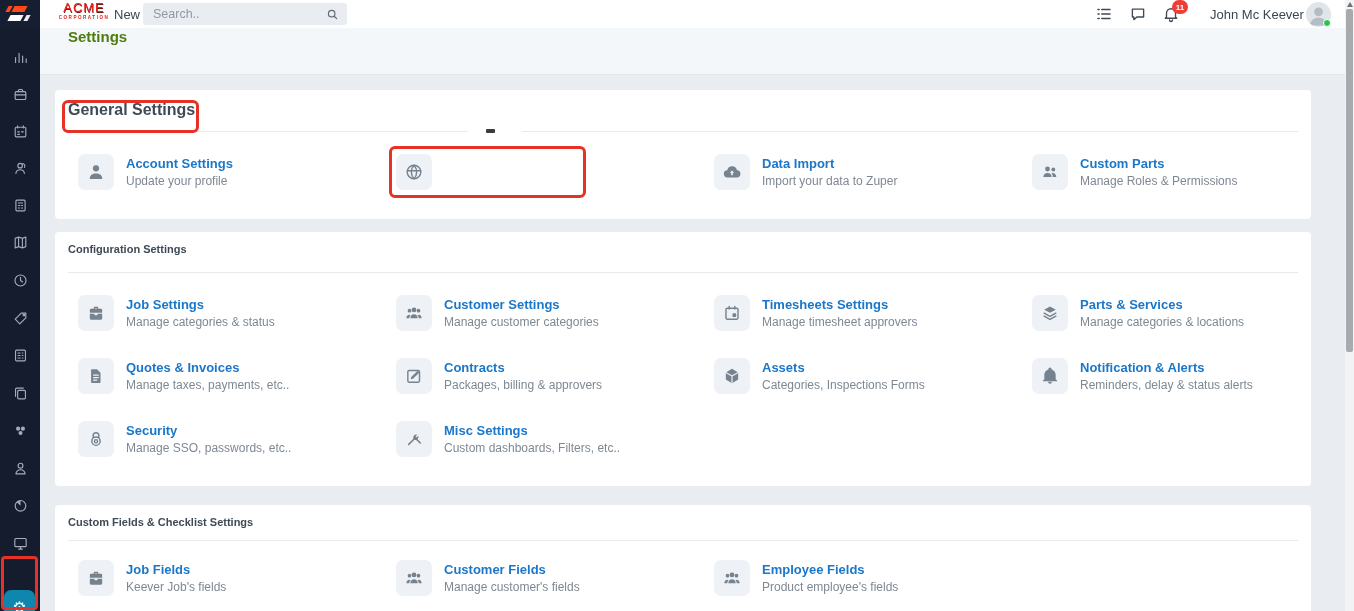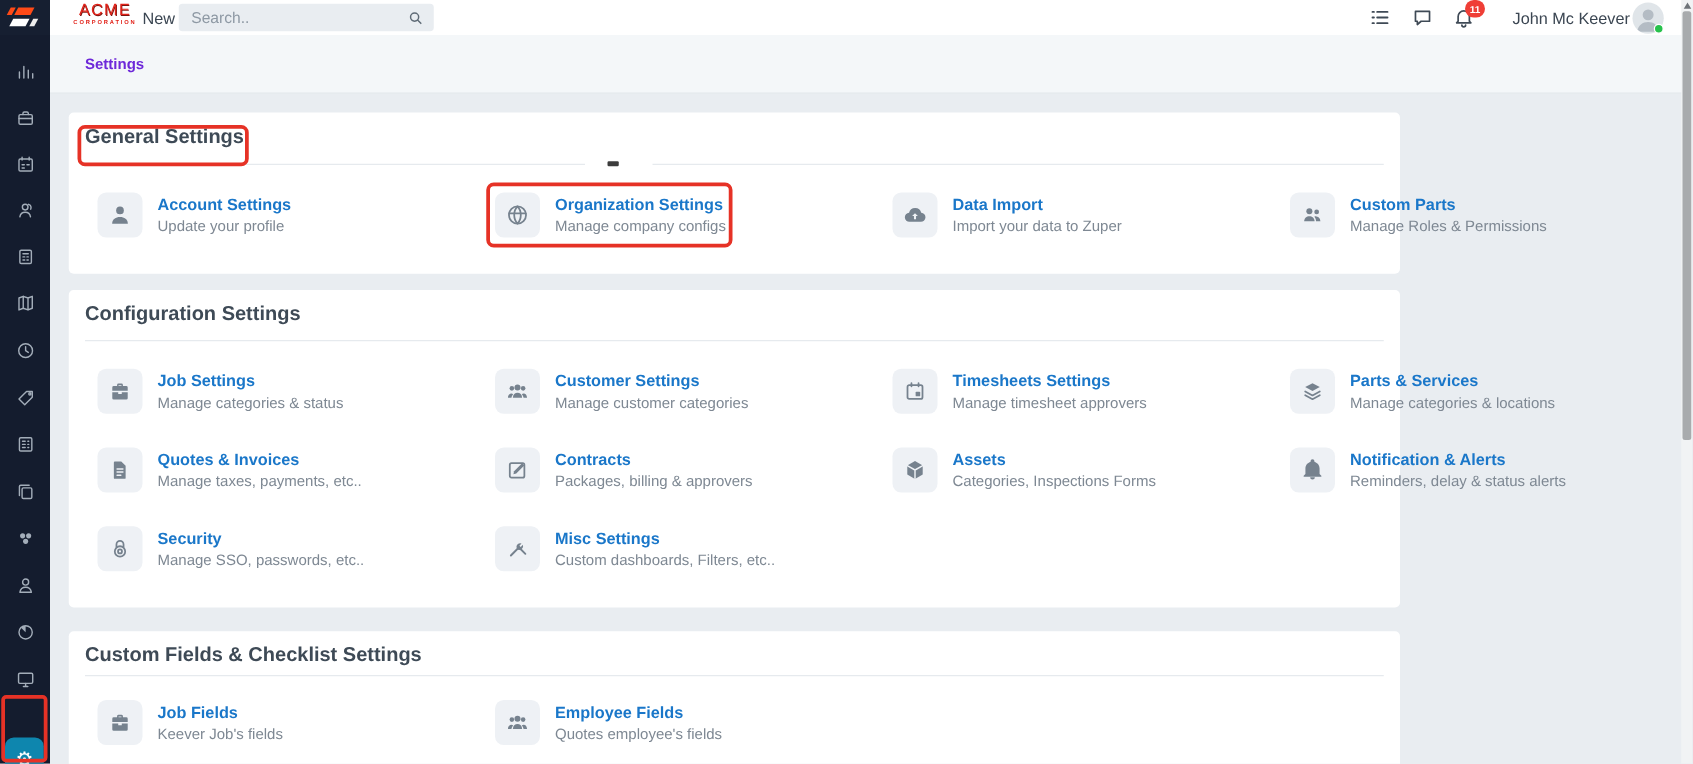--- a/index.html
+++ b/index.html
@@ -33,25 +33,25 @@
 
 .sidebar{position:absolute;left:0;top:28px;width:40px;height:583px;background:#141c2e;z-index:20}
 .snav{position:absolute;left:11px;width:18px;height:18px;display:flex;align-items:center;justify-content:center;cursor:pointer}
 .snav svg{width:17px;height:17px;stroke:#a3adb9;fill:none;stroke-width:1.6;stroke-linecap:round;stroke-linejoin:round}
 .snav svg .fl{fill:#a3adb9;stroke:none}
 .gear-tile{position:absolute;left:4px;top:562px;width:31px;height:36px;background:#0e86ae;border-radius:7px;display:flex;align-items:center;justify-content:center;cursor:pointer}
 .gear-tile span{color:#fff;font-size:16px;line-height:1;font-family:"DejaVu Sans",sans-serif}
 
 
 .pagehead{position:absolute;left:40px;top:28px;width:1314px;height:47px;background:#f4f7f9;border-bottom:1px solid #e2e7eb;z-index:5}
-.pagehead h1{position:absolute;left:28px;top:16px;font-size:12px;color:#6d28d9}
-
-
-.card{position:absolute;left:55px;width:1065px;background:#fff;border-radius:4px}
-.sec-title{position:absolute;left:13px;top:11px;font-size:16px;font-weight:bold;color:#3e4a56}
+.pagehead h1{position:absolute;left:28px;top:0;font-size:15px;color:#4d7c0f}
+
+
+.card{position:absolute;left:55px;width:1256px;background:#fff;border-radius:4px}
+.sec-title{position:absolute;left:13px;top:11px;font-size:11px;font-weight:bold;color:#3e4a56}
 .divider{position:absolute;left:13px;right:13px;height:1px;background:#e6eaee}
 .row{position:absolute;left:23px;right:10px;display:grid;grid-template-columns:318px 318px 318px 318px}
 .item{display:flex;gap:12px;align-items:flex-start;cursor:pointer}
 .tile{flex:0 0 36px;width:36px;height:36px;border-radius:7px;background:#eef1f5;display:flex;align-items:center;justify-content:center}
 .tile svg{width:20px;height:20px;fill:#76828e}
 .tile svg .st{fill:none;stroke:#76828e;stroke-width:1.7;stroke-linecap:round;stroke-linejoin:round}
 .tile svg .cut{stroke:#eef1f5;fill:none;stroke-width:1.4;stroke-linecap:round}
 .txt{display:flex;flex-direction:column;padding-top:2px}
 .t{font-size:13px;font-weight:bold;color:#1a77c9;margin-bottom:3px;white-space:nowrap}
 .s{font-size:12px;color:#7e8893;white-space:nowrap}
@@ -234,24 +234,20 @@
             <span class="s">Update your profile</span>
           </span>
       </div>
       <div class="item">
         <span class="tile">
             <svg viewBox="0 0 24 24">
               <circle class="st" cx="12" cy="12" r="8.2"></circle>
               <path class="st" d="M12 3.8c-4.2 4.2-4.2 12.2 0 16.4M12 3.8c4.2 4.2 4.2 12.2 0 16.4M4 10.5h16"></path>
             </svg>
           </span>
-        <span class="txt">
-            <span class="t">Organization Settings</span>
-            <span class="s">Manage company configs</span>
-          </span>
       </div>
       <div class="item">
         <span class="tile">
             <svg viewBox="0 0 24 24">
               <path d="M6.8 18.5a4.3 4.3 0 0 1-.5-8.6A6 6 0 0 1 18 9.8a4.2 4.2 0 0 1-.6 8.7z"></path>
               <path d="M12 10.2l2.8 2.8h-1.8v3h-2v-3H9.2z" fill="#eef1f5"></path>
             </svg>
           </span>
         <span class="txt">
             <span class="t">Data Import</span>
@@ -430,22 +426,38 @@
             <svg viewBox="0 0 24 24">
               <circle cx="12" cy="8.3" r="2.9"></circle>
               <path d="M7.6 18.2c0-3.1 2-4.7 4.4-4.7s4.4 1.6 4.4 4.7z"></path>
               <circle cx="6.6" cy="9.2" r="2.2"></circle>
               <path d="M2.8 18.2c.2-2.5 1.5-4 3.3-4 .7 0 1.3.2 1.8.6-1 1-1.5 2.2-1.7 3.4z"></path>
               <circle cx="17.4" cy="9.2" r="2.2"></circle>
               <path d="M21.2 18.2c-.2-2.5-1.5-4-3.3-4-.7 0-1.3.2-1.8.6 1 1 1.5 2.2 1.7 3.4z"></path>
             </svg>
           </span>
         <span class="txt">
+            <span class="t">Customer Fields</span>
+            <span class="s">Manage customer's fields</span>
+          </span>
+      </div>
+      <div class="item">
+        <span class="tile">
+            <svg viewBox="0 0 24 24">
+              <circle cx="12" cy="8.3" r="2.9"></circle>
+              <path d="M7.6 18.2c0-3.1 2-4.7 4.4-4.7s4.4 1.6 4.4 4.7z"></path>
+              <circle cx="6.6" cy="9.2" r="2.2"></circle>
+              <path d="M2.8 18.2c.2-2.5 1.5-4 3.3-4 .7 0 1.3.2 1.8.6-1 1-1.5 2.2-1.7 3.4z"></path>
+              <circle cx="17.4" cy="9.2" r="2.2"></circle>
+              <path d="M21.2 18.2c-.2-2.5-1.5-4-3.3-4-.7 0-1.3.2-1.8.6 1 1 1.5 2.2 1.7 3.4z"></path>
+            </svg>
+          </span>
+        <span class="txt">
             <span class="t">Employee Fields</span>
-            <span class="s">Quotes employee's fields</span>
+            <span class="s">Product employee's fields</span>
           </span>
       </div>
     </div>
   </div>
 
   <div class="cursor-gap"></div>
   <div class="cursor-dash"></div>
   <div class="ann" style="left:62px;top:100px;width:137px;height:33px"></div>
   <div class="ann" style="left:389px;top:146px;width:197px;height:52px"></div>
   <div class="ann" style="left:1px;top:556px;width:37px;height:54px;border-radius:4px"></div>

